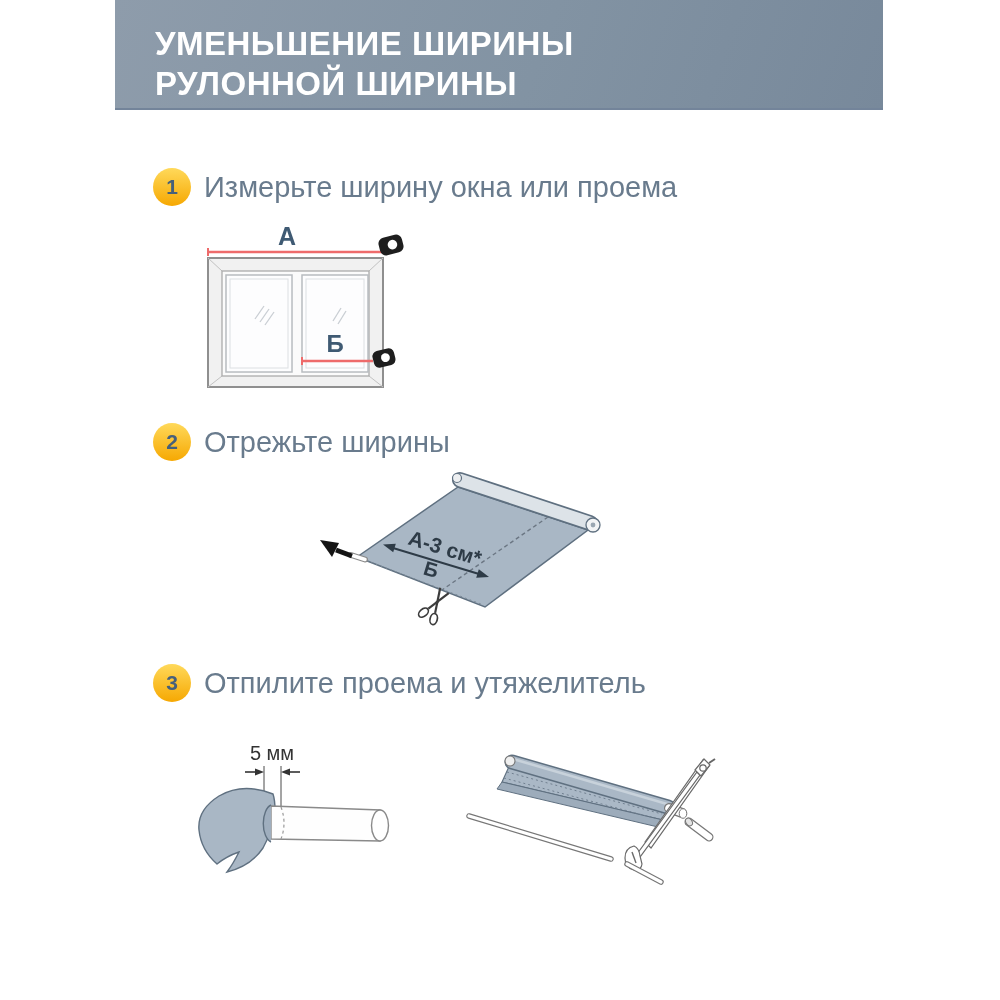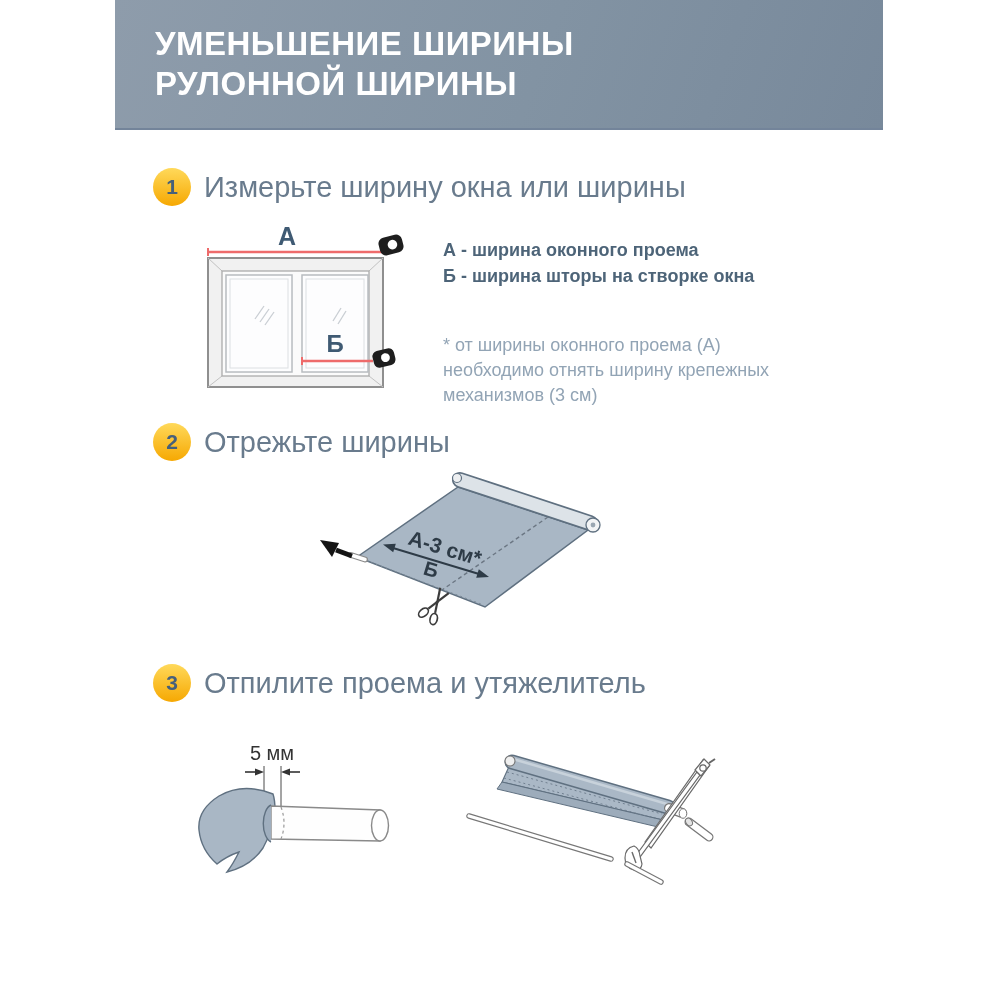--- a/index.html
+++ b/index.html
@@ -2,21 +2,21 @@
 <html><head>
 <meta charset="utf-8">
 <style>
   html,body{margin:0;padding:0;background:#fff;}
   .page{
     position:relative;width:1000px;height:1000px;background:#ffffff;
     font-family:"Liberation Sans", sans-serif;overflow:hidden;
   }
   
   .band{
-    position:absolute;left:115px;top:0;width:768px;height:130px;
+    position:absolute;left:115px;top:0;width:768px;height:110px;
     background:linear-gradient(110deg,#8e9cab 0%,#8293a3 55%,#78899b 100%);
     border-bottom:2px solid #73849six;
     border-bottom:2px solid #73849a;
     box-sizing:border-box;
     padding:24px 0 0 40px;
   }
   .band h1{margin:0;color:#ffffff;font-size:33px;line-height:40px;font-weight:bold;letter-spacing:.5px;}
   
   .step-circle{
     position:absolute;width:38px;height:38px;border-radius:50%;
@@ -50,21 +50,21 @@
   <div class="band">
     <h1>
       <span>УМЕНЬШЕНИЕ ШИРИНЫ</span><br>
       <span>РУЛОННОЙ ШИРИНЫ</span>
     </h1>
   </div>
 
   <div class="step-circle c1">
     <span>1</span>
   </div>
-  <div class="step-title t1">Измерьте ширину окна или ширины</div>
+  <div class="step-title t1">Измерьте ширину окна или проема</div>
 
   <svg class="svg-abs win-svg" width="230" height="185" viewBox="0 0 230 185">
 
     <line x1="23" y1="30" x2="23" y2="38" stroke="#ee6b6b" stroke-width="2"></line>
     <line x1="23" y1="34" x2="198" y2="34" stroke="#ee6b6b" stroke-width="2.6"></line>
     <text x="102" y="27" text-anchor="middle" font-size="25" font-weight="bold" fill="#3f5a73">А</text>
     <g transform="translate(206,27) rotate(-14)">
       <rect x="-12" y="-9" width="24" height="18" rx="6" fill="#1e1e1e"></rect>
       <circle cx="1.5" cy="0" r="4.8" fill="#ffffff"></circle>
     </g>
@@ -97,25 +97,20 @@
 
     <line x1="117" y1="139" x2="117" y2="147" stroke="#ee6b6b" stroke-width="2"></line>
     <line x1="117" y1="143" x2="188" y2="143" stroke="#ee6b6b" stroke-width="2.6"></line>
     <text x="150" y="134" text-anchor="middle" font-size="24" font-weight="bold" fill="#3f5a73">Б</text>
     <g transform="translate(199,140) rotate(-14)">
       <rect x="-11" y="-8.5" width="22" height="17" rx="5.5" fill="#1e1e1e"></rect>
       <circle cx="1.5" cy="0" r="4.4" fill="#ffffff"></circle>
     </g>
   </svg>
 
-  <div class="legend">
-    <p class="bold-line">А - ширина оконного проема</p>
-    <p class="bold-line">Б - ширина шторы на створке окна</p>
-    <p class="note">* от ширины оконного проема (А) необходимо отнять ширину крепежных механизмов (3 см)</p>
-  </div>
 
   <div class="step-circle c2">
     <span>2</span>
   </div>
   <div class="step-title t2">Отрежьте ширины</div>
 
   <svg class="svg-abs fab-svg" width="340" height="200" viewBox="0 0 340 200">
 
     <polygon points="153,29 283,72 180,149 52,99" fill="#a9b7c5" stroke="#5f7080" stroke-width="1.5"></polygon>
     <line x1="57" y1="101" x2="176" y2="146" stroke="#7c8a97" stroke-width="1" stroke-dasharray="2,3"></line>

